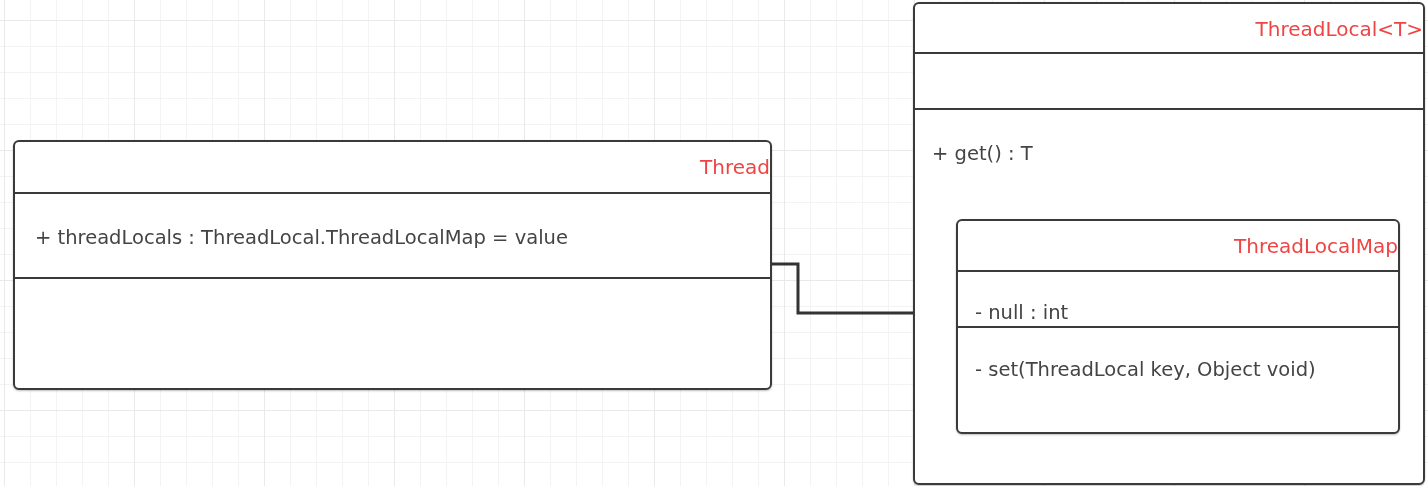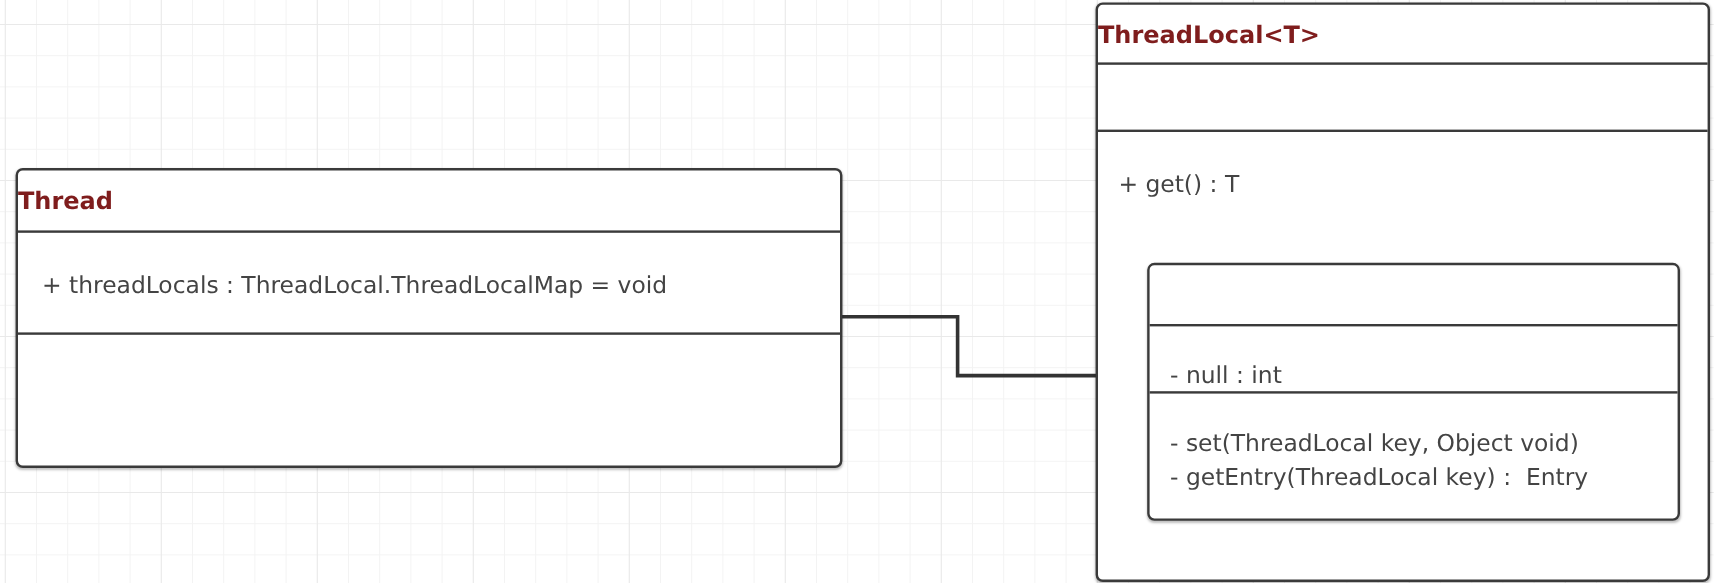--- a/index.html
+++ b/index.html
@@ -14,57 +14,57 @@
     background-size: 130px 130px, 130px 130px, 26px 26px, 26px 26px;
     background-position: 4px 20px, 4px 20px, 4px 20px, 4px 20px;
     font-family: "DejaVu Sans", sans-serif;
   }
   .uml {
     position:absolute; box-sizing:border-box;
     border:2.5px solid #3a3a3a; border-radius:6px;
     background:#fff; box-shadow: 0 1px 2px rgba(0,0,0,0.25);
   }
   .hdr {
-    position:absolute; left:0; right:0; text-align:left;
-    font-weight:bold; color:#7f1d1d; font-size:20px;
+    position:absolute; left:0; right:0; text-align:right;
+    font-weight:normal; color:#ef4444; font-size:20px;
   }
   .divider { position:absolute; left:0; right:0; height:0; border-top:2.5px solid #3a3a3a; }
   .line { position:absolute; color:#444; font-size:19.5px; white-space:pre; }
 
-  #thread { left:13px; top:140px; width:689px; height:250px; }
+  #thread { left:13px; top:140px; width:759px; height:250px; }
   #threadlocal { left:913px; top:2px; width:512px; height:483px; }
   #tlmap { left:956px; top:219px; width:444px; height:215px; }
 
   .watermark {
     position:absolute; right:14px; top:449px; font-size:16px; color:#9a9a9a;
     font-family:"DejaVu Sans", sans-serif;
   }
   svg.conn { position:absolute; left:0; top:0; width:1428px; height:486px; pointer-events:none; }
 </style>
 </head>
 <body>
 
 <svg class="conn" viewBox="0 0 1428 486">
   <polyline points="641,264 798,264 798,313 932,313" fill="none" stroke="#333" stroke-width="3"></polyline>
   <polygon points="928,304 956,313 928,322" fill="#333"></polygon>
 </svg>
 
 <div class="uml" id="thread">
   <div class="hdr" style="top:13px;">Thread</div>
   <div class="divider" style="top:50px;"></div>
-  <div class="line" style="left:20px; top:84px;">+ threadLocals : ThreadLocal.ThreadLocalMap = void</div>
+  <div class="line" style="left:20px; top:84px;">+ threadLocals : ThreadLocal.ThreadLocalMap = value</div>
   <div class="divider" style="top:135px;"></div>
 </div>
 
 <div class="uml" id="threadlocal">
   <div class="hdr" style="top:13px;">ThreadLocal&lt;T&gt;</div>
   <div class="divider" style="top:48px;"></div>
   <div class="divider" style="top:104px;"></div>
   <div class="line" style="left:17px; top:138px;">+ get() : T</div>
 </div>
 
 <div class="uml" id="tlmap">
+  <div class="hdr" style="top:13px;">ThreadLocalMap</div>
   <div class="divider" style="top:49px;"></div>
   <div class="line" style="left:17px; top:80px;">- null : int</div>
   <div class="divider" style="top:105px;"></div>
   <div class="line" style="left:17px; top:137px;">- set(ThreadLocal key, Object void)</div>
-  <div class="line" style="left:17px; top:165px;">- getEntry(ThreadLocal key) :  Entry</div>
 </div>
 
 </body></html>

